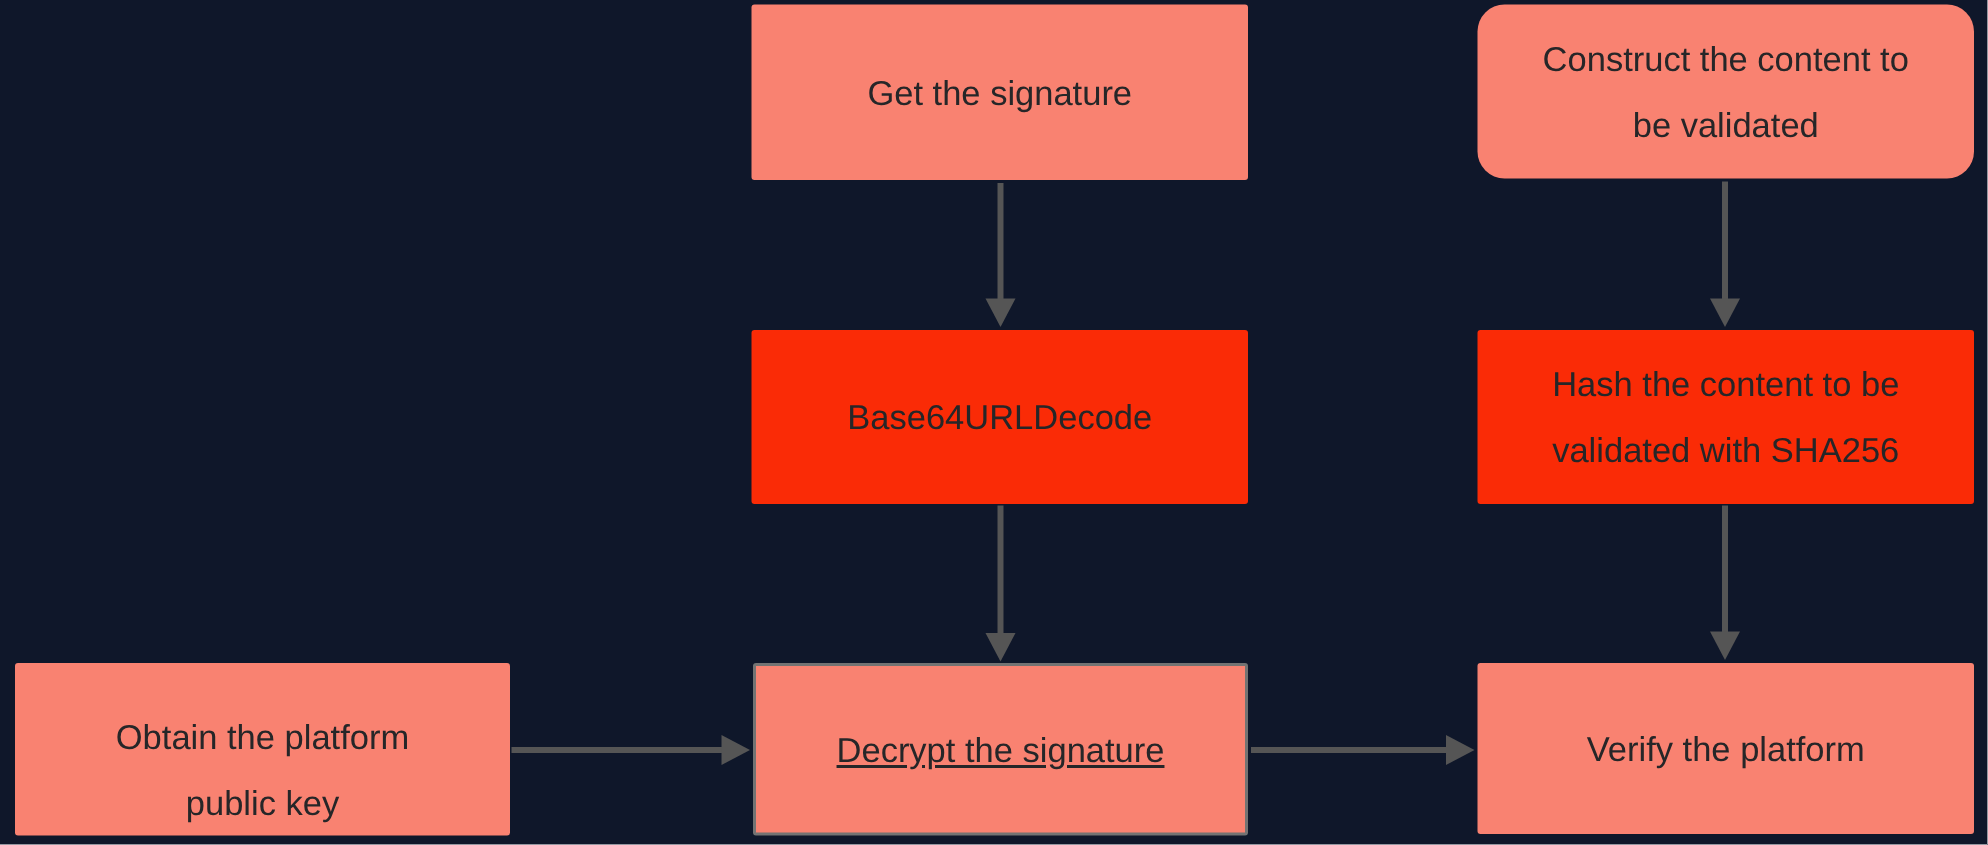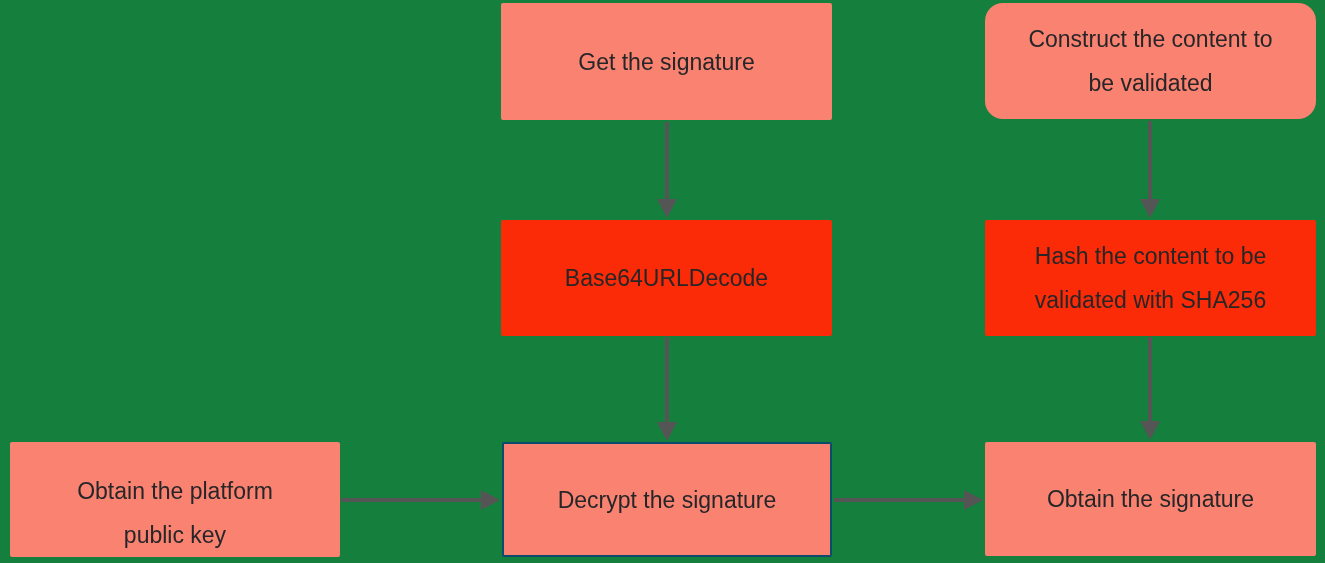--- a/index.html
+++ b/index.html
@@ -1,39 +1,39 @@
 <!DOCTYPE html>
 <html><head>
 <meta charset="utf-8">
 <style>
   html, body { margin: 0; padding: 0; background: #ffffff; }
   .canvas {
     position: relative;
     width: 1325px;
     height: 563px;
-    background: #15803d;
+    background: #0f172a;
     overflow: hidden;
     font-family: "Liberation Sans", "DejaVu Sans", sans-serif;
   }
   .node {
     position: absolute;
     display: flex;
     align-items: center;
     justify-content: center;
     text-align: center;
     border-radius: 2px;
     box-sizing: border-box;
     color: #262628;
     font-size: 23px;
     line-height: 44px;
   }
   .node .label { white-space: pre-line; }
   .fill-salmon { background: #F98271; }
   .fill-red    { background: #FA2B06; }
-  .outlined    { border: 2px solid #0c4a6e; }
+  .outlined    { border: 2px solid #737373; text-decoration: underline; }
 
   .arrow { position: absolute; }
   .arrow-v .shaft {
     position: absolute;
     left: 50%; transform: translateX(-50%);
     top: 0; bottom: 14px;
     width: 4px; background: #555555;
   }
   .arrow-v .head {
     position: absolute;
@@ -86,21 +86,21 @@
   <div class="node fill-salmon" style="left:10px; top:442px; width:330px; height:115px;align-items:flex-end;">
     <span class="label">Obtain the platform
 public key</span>
   </div>
 
   <div class="node fill-salmon outlined" style="left:502px; top:442px; width:330px; height:115px;">
     <span class="label">Decrypt the signature</span>
   </div>
 
   <div class="node fill-salmon" style="left:985px; top:442px; width:331px; height:114px;">
-    <span class="label">Obtain the signature</span>
+    <span class="label">Verify the platform</span>
   </div>
 
   <div class="arrow arrow-v" style="left:656px; top:122px; width:22px; height:96px;">
     <span class="shaft"></span>
     <span class="head"></span>
   </div>
 
   <div class="arrow arrow-v" style="left:656px; top:337px; width:22px; height:104px;">
     <span class="shaft"></span>
     <span class="head"></span>

